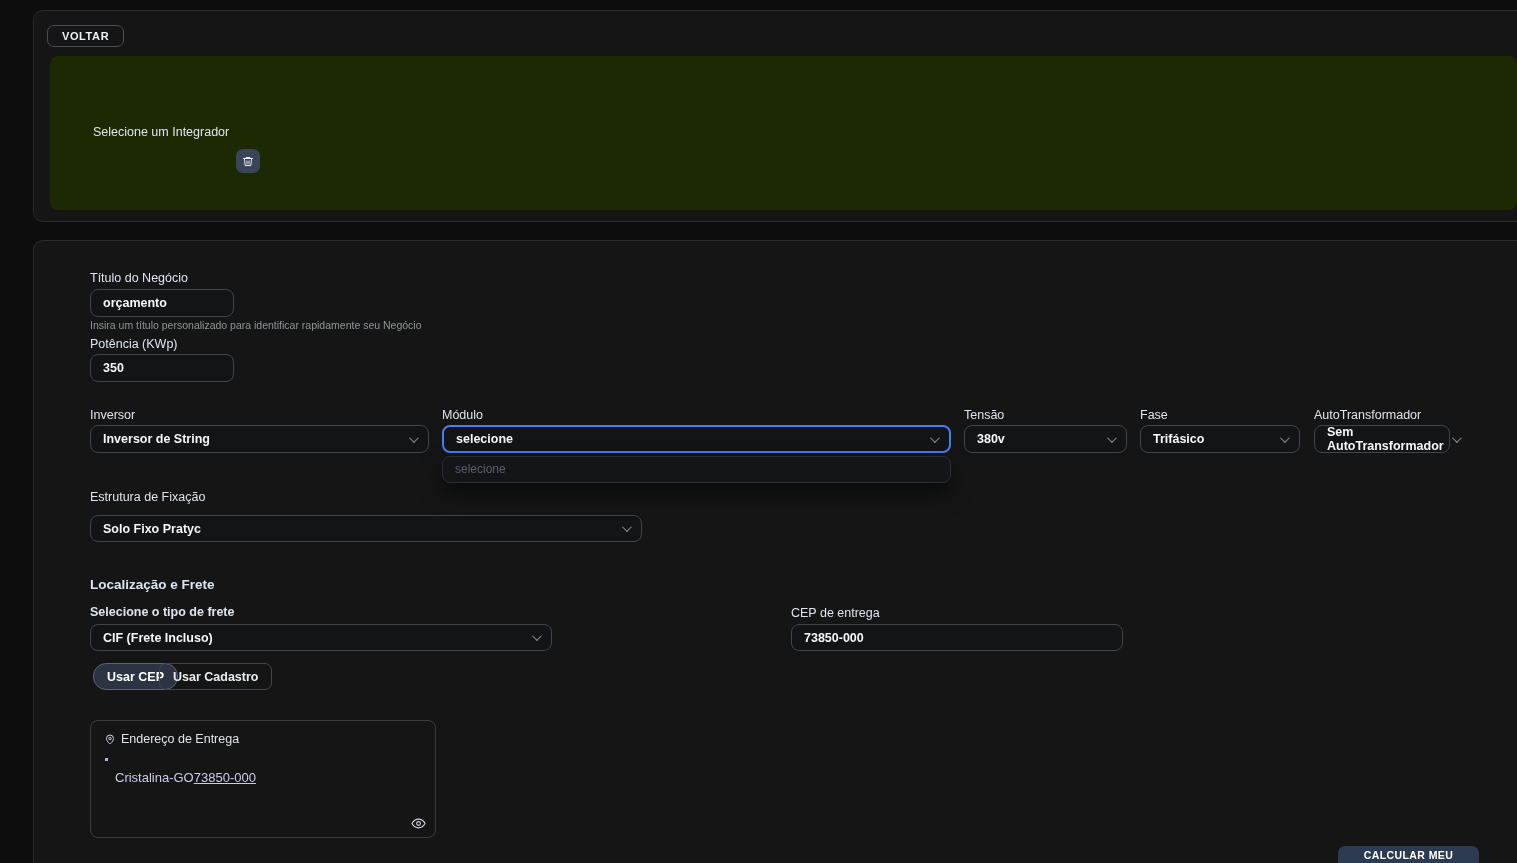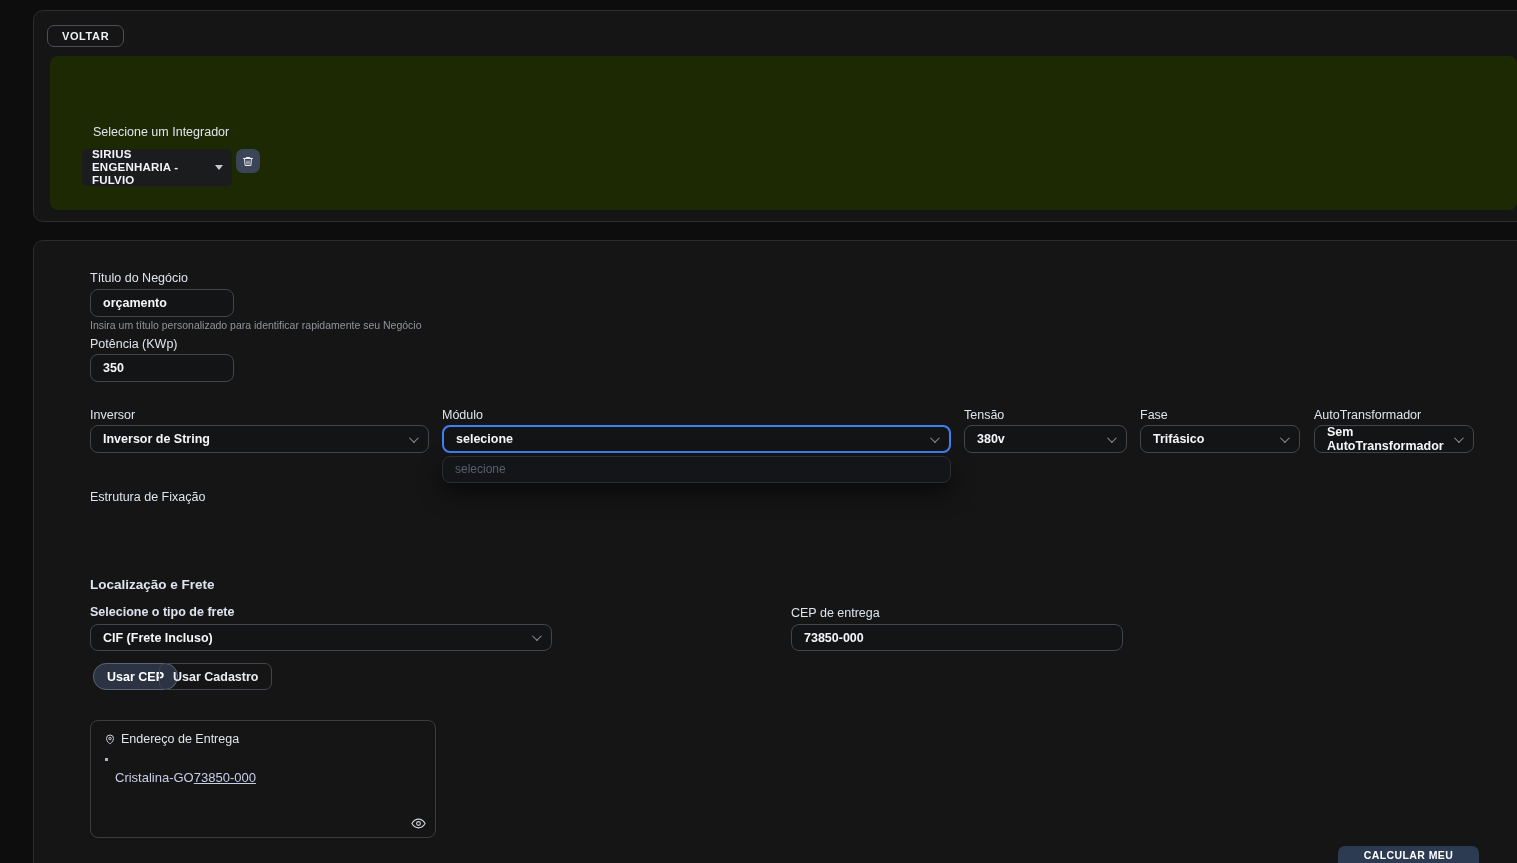--- a/index.html
+++ b/index.html
@@ -67,24 +67,20 @@
 
 <div class="page">
 
   <div class="card card1">
     <button class="voltar">VOLTAR</button>
 
     <div class="green-panel">
 
       <div class="lbl integ-label">Selecione um Integrador</div>
 
-      <div class="integ-select">
-        <span class="val">SIRIUS ENGENHARIA - FULVIO</span>
-        <span class="caret-tri"></span>
-      </div>
 
       <button class="trash-btn">
         <svg width="12" height="13" viewBox="0 0 24 24" fill="none" stroke="#e8ebf0" stroke-width="2" stroke-linecap="round">
           <path d="M3 6h18"></path>
             <path d="M8 6V4h8v2"></path>
             <path d="M19 6l-1.2 14H6.2L5 6"></path>
             <path d="M10 11v6M14 11v6"></path>
         </svg>
       </button>
     </div>
@@ -120,26 +116,30 @@
       <span class="chev"></span>
     </div>
 
     <div class="lbl" style="left:1106px;top:167px;">Fase</div>
     <div class="select" style="left:1106px;top:184px;width:160px;">
       <span>Trifásico</span>
       <span class="chev"></span>
     </div>
 
     <div class="lbl" style="left:1280px;top:167px;">AutoTransformador</div>
-    <div class="select" style="left:1280px;top:184px;width:160px;">
+    <div class="select" style="left:1280px;top:184px;width:136px;">
       <span>Sem AutoTransformador</span>
       <span class="chev"></span>
     </div>
 
     <div class="lbl" style="left:56px;top:249px;">Estrutura de Fixação</div>
+    <div class="select" style="left:56px;top:274px;width:552px;height:27px;">
+      <span>Solo Fixo Pratyc</span>
+      <span class="chev"></span>
+    </div>
 
     <div class="section-title" style="left:56px;top:336px;">Localização e Frete</div>
     <div class="lbl bold" style="left:56px;top:364px;">Selecione o tipo de frete</div>
     <div class="select" style="left:56px;top:383px;width:462px;height:27px;">
       <span>CIF (Frete Incluso)</span>
       <span class="chev"></span>
     </div>
 
     <div class="lbl" style="left:757px;top:365px;">CEP de entrega</div>
     <div class="input" style="left:757px;top:383px;width:332px;height:27px;">73850-000</div>

